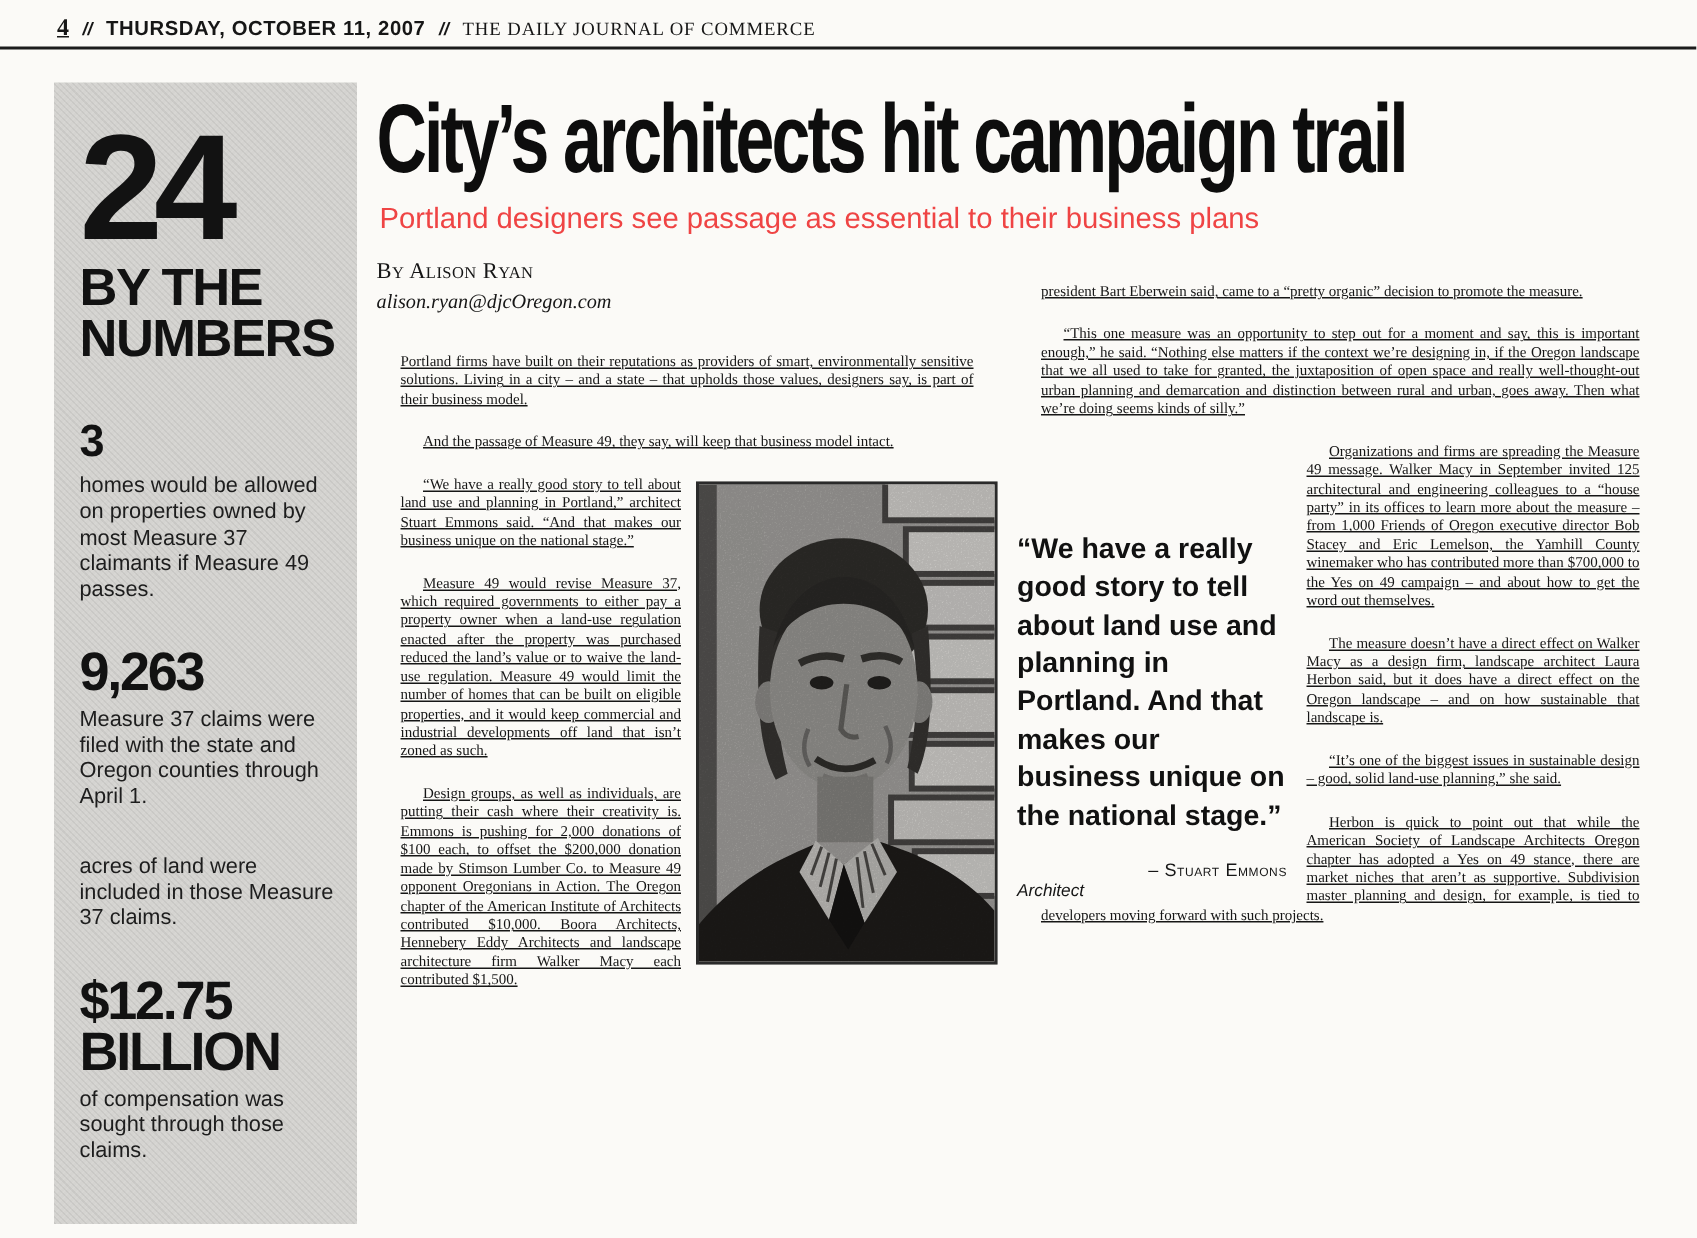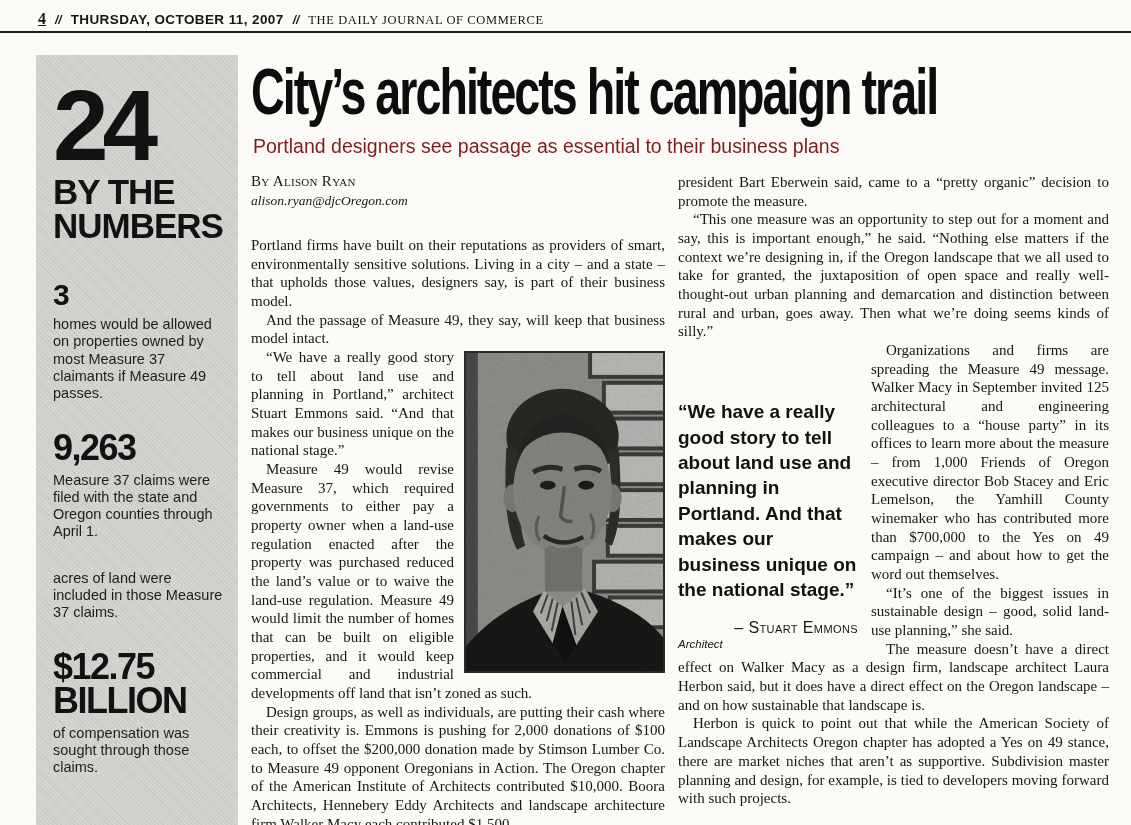--- a/index.html
+++ b/index.html
@@ -74,35 +74,36 @@
   .headline {
     margin: 0; white-space: nowrap;
     font-family: "Liberation Sans", sans-serif;
     font-weight: bold; font-size: 59px; letter-spacing: -2.5px;
     transform: scale(0.79, 1.1); transform-origin: 0 0;
     color: #0d0d0d;
   }
   .subhead {
     margin: 12px 0 15px 2px;
     font-family: "Liberation Sans", sans-serif;
-    font-size: 19.5px; font-weight: normal; color: #7f1d1d;
+    font-size: 19.5px; font-weight: normal; color: #ef4444;
   }
   .columns { display: flex; gap: 13px; }
   .col-left  { width: 414px; }
   .col-right { width: 431px; }
 
   .byline {
     font-variant: small-caps; font-size: 15px; letter-spacing: 0.3px;
   }
   .email { font-style: italic; font-size: 13.5px; margin: 3px 0 27px; }
 
   p.body {
-    margin: 0; text-align: justify;
-    font-size: 15px; line-height: 1.245;
+    margin: 16px; text-align: justify;
+    font-size: 10px; line-height: 1.245;
     text-indent: 15px;
+    text-decoration: underline;
   }
   p.body.noindent { text-indent: 0; }
 
   
   .photo-wrap {
     float: right; width: 201px; height: 322px;
     margin: 3px 0 9px 10px;
     border: 2px solid #2a2a2a;
     background: #b7b5b2;
   }
@@ -110,21 +111,21 @@
 
   
   .pullquote {
     float: left; width: 180px;
     padding: 58px 0 4px 0; margin-right: 13px;
     font-family: "Liberation Sans", sans-serif;
   }
   .pq-text { font-weight: bold; font-size: 19px; line-height: 1.34; color: #111; }
   .pq-attr {
     margin-top: 16px; text-align: right;
-    font-size: 16px; font-variant: small-caps; letter-spacing: 0.4px;
+    font-size: 12px; font-variant: small-caps; letter-spacing: 0.4px;
   }
   .pq-title { text-align: left; font-size: 11.5px; font-style: italic; margin-top: 1px; }
 </style>
 </head>
 <body>
 
 <header class="masthead">
   <span class="pgnum">4</span>
   <span class="sep">//</span>
   <span class="date">THURSDAY, OCTOBER 11, 2007</span>
@@ -248,21 +249,21 @@
         <p class="body noindent">president Bart Eberwein said, came to a “pretty organic” decision to promote the measure.</p>
         <p class="body">“This one measure was an opportunity to step out for a moment and say, this is important enough,” he said. “Nothing else matters if the context we’re designing in, if the Oregon landscape that we all used to take for granted, the juxtaposition of open space and really well-thought-out urban planning and demarcation and distinction between rural and urban, goes away. Then what we’re doing seems kinds of silly.”</p>
 
         <div class="pullquote">
           <div class="pq-text">“We have a really good story to tell about land use and planning in Portland. And that makes our business unique on the national stage.”</div>
           <div class="pq-attr">– Stuart Emmons</div>
           <div class="pq-title">Architect</div>
         </div>
 
         <p class="body">Organizations and firms are spreading the Measure 49 message. Walker Macy in September invited 125 architectural and engineering colleagues to a “house party” in its offices to learn more about the measure – from 1,000 Friends of Oregon executive director Bob Stacey and Eric Lemelson, the Yamhill County winemaker who has contributed more than $700,000 to the Yes on 49 campaign – and about how to get the word out themselves.</p>
+        <p class="body">The measure doesn’t have a direct effect on Walker Macy as a design firm, landscape architect Laura Herbon said, but it does have a direct effect on the Oregon landscape – and on how sustainable that landscape is.</p>
         <p class="body">“It’s one of the biggest issues in sustainable design – good, solid land-use planning,” she said.</p>
-        <p class="body">The measure doesn’t have a direct effect on Walker Macy as a design firm, landscape architect Laura Herbon said, but it does have a direct effect on the Oregon landscape – and on how sustainable that landscape is.</p>
         <p class="body">Herbon is quick to point out that while the American Society of Landscape Architects Oregon chapter has adopted a Yes on 49 stance, there are market niches that aren’t as supportive. Subdivision master planning and design, for example, is tied to developers moving forward with such projects.</p>
 
       </div>
 
     </div>
   </main>
 </div>
 
 </body></html>

